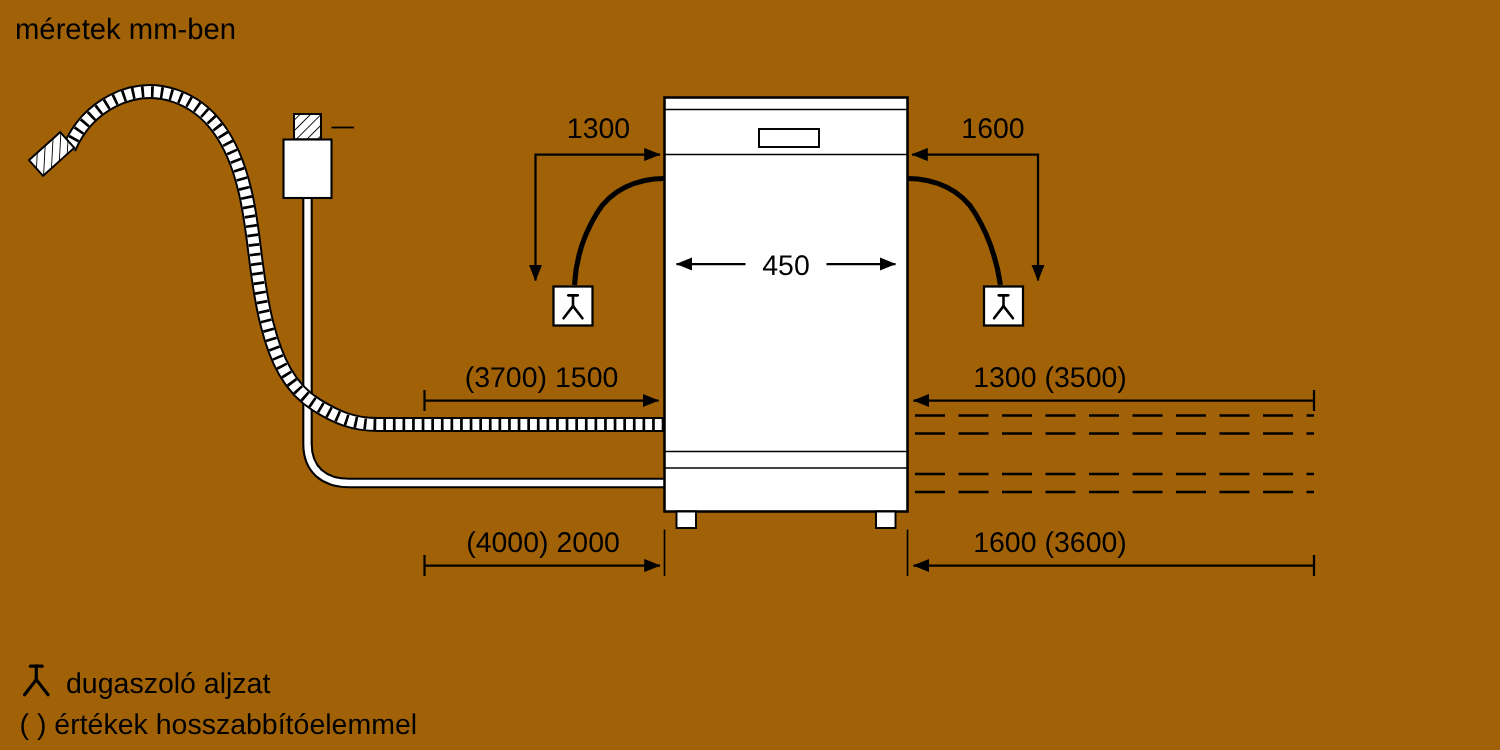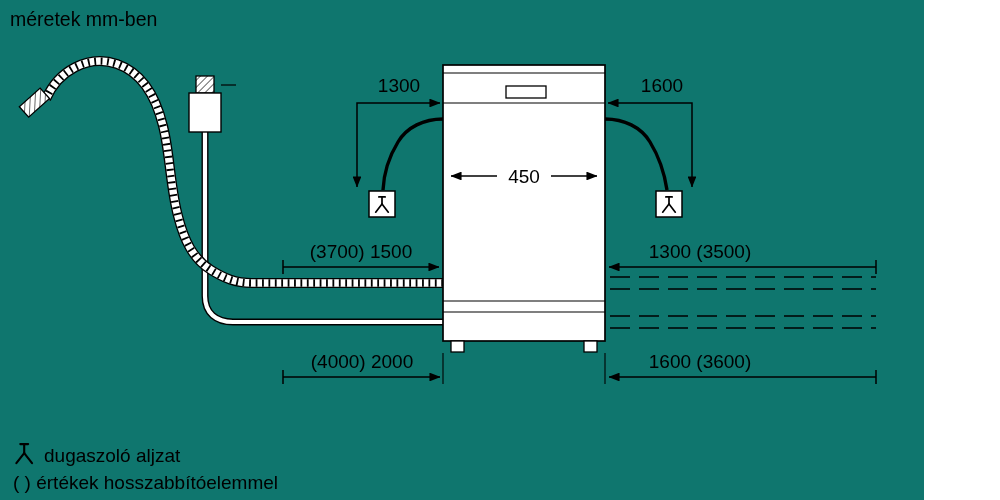--- a/index.html
+++ b/index.html
@@ -1,16 +1,16 @@
 <!DOCTYPE html>
 <html><head>
 <meta charset="utf-8">
 <style>
   html,body{margin:0;padding:0;background:#fff;}
-  .page{position:relative;width:924px;height:500px;background:#0f766e;overflow:hidden;text-align:center;}
+  .page{position:relative;width:1000px;height:500px;background:#a16207;overflow:hidden;text-align:center;}
   svg{display:block;}
   text{font-family:"Liberation Sans","DejaVu Sans",sans-serif;font-size:19px;fill:#000;}
   .title{font-size:19.5px;}
 </style>
 </head>
 <body>
 
 <div class="page">
 <svg width="1000" height="500" viewBox="0 0 1000 500">
   <defs>

